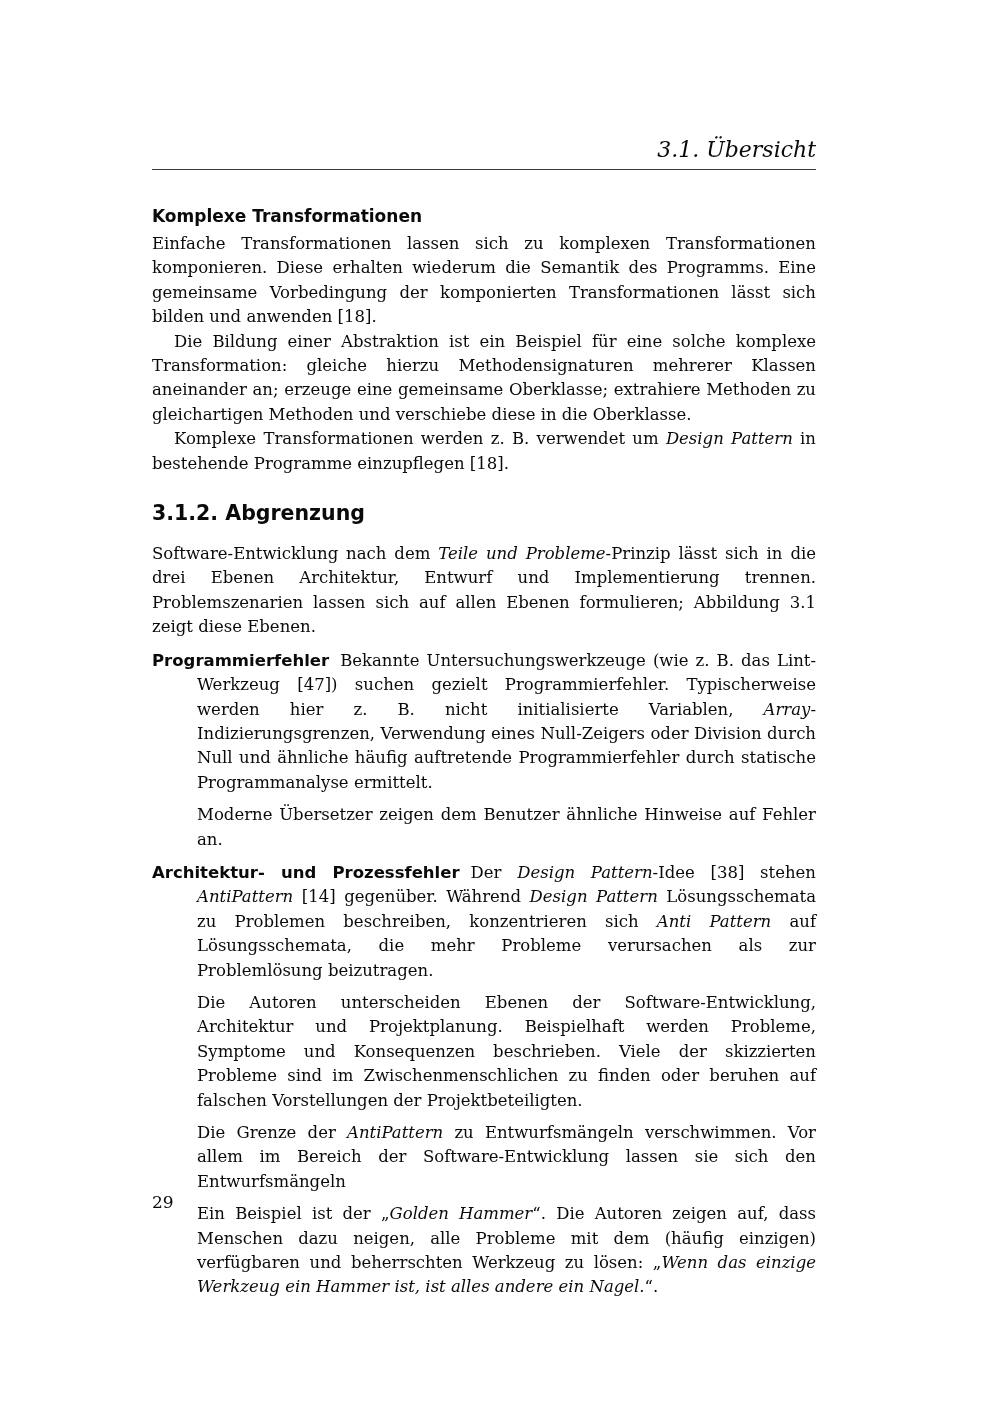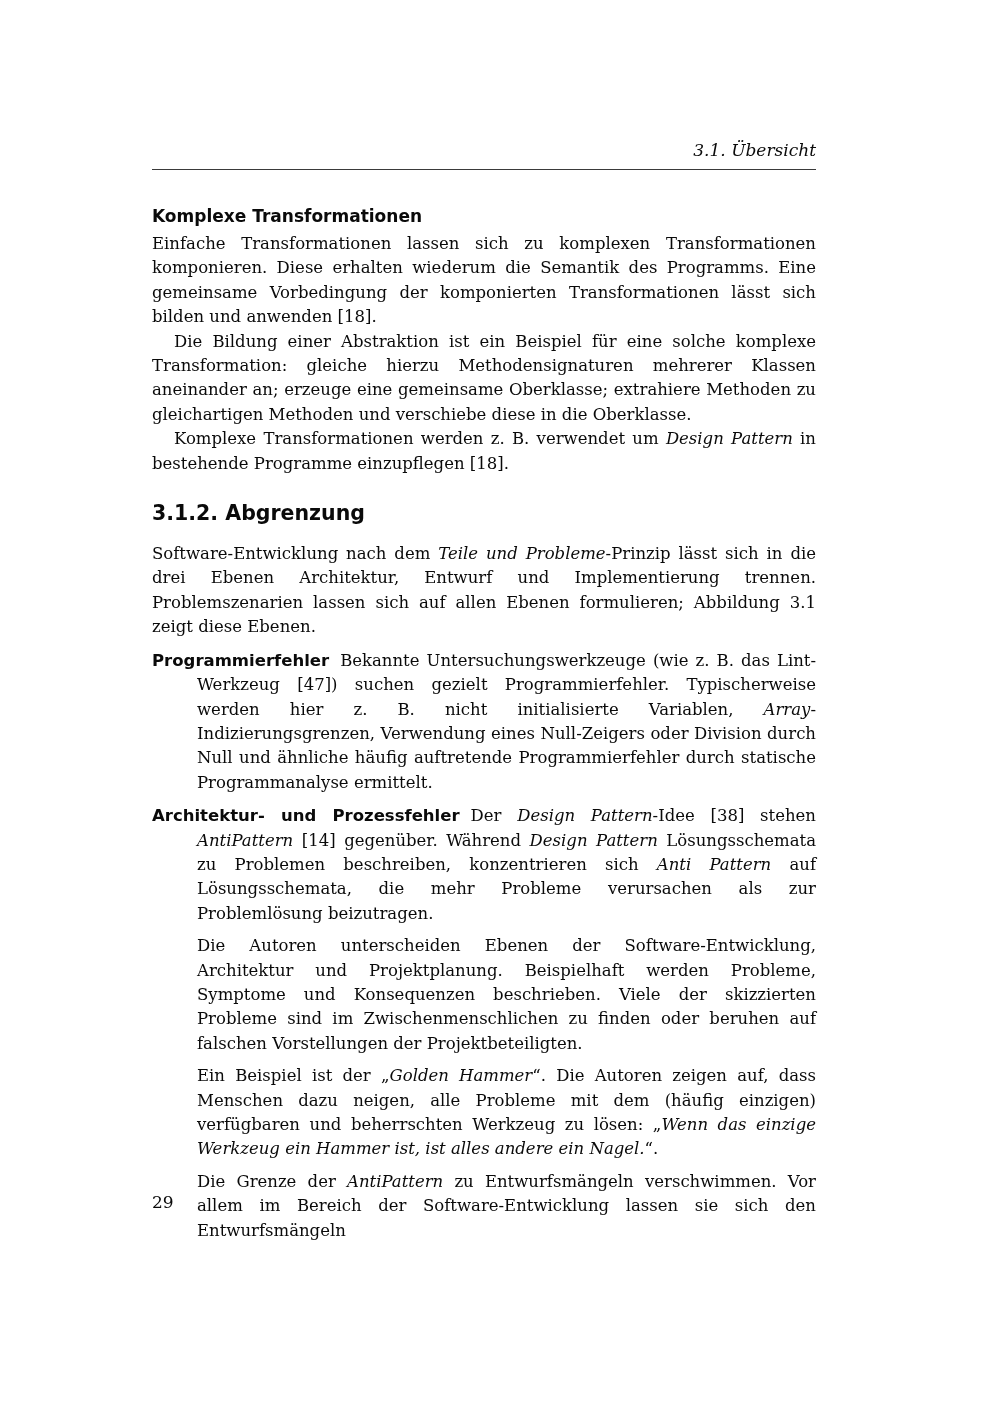--- a/index.html
+++ b/index.html
@@ -18,21 +18,21 @@
     position: absolute;
     left: 152px;
     top: 140px;
     width: 664px;
   }
 
   
   .rh-text {
     text-align: right;
     font-style: italic;
-    font-size: 17px;
+    font-size: 22px;
     line-height: 20px;
     padding-bottom: 9px;
   }
   .rh-rule {
     border: none;
     border-top: 1px solid #3a3a3a;
     height: 0;
     margin: 0;
   }
 
@@ -103,26 +103,27 @@
     <p class="body-par rich">Einfache Transformationen lassen sich zu komplexen Transformationen komponieren. Diese erhalten wiederum die Semantik des Programms. Eine gemeinsame Vorbedingung der komponierten Transformationen lässt sich bilden und anwenden [18].</p>
     <p class="body-par rich indent">Die Bildung einer Abstraktion ist ein Beispiel für eine solche komplexe Transformation: gleiche hierzu Methodensignaturen mehrerer Klassen aneinander an; erzeuge eine gemeinsame Oberklasse; extrahiere Methoden zu gleichartigen Methoden und verschiebe diese in die Oberklasse.</p>
     <p class="body-par rich indent">Komplexe Transformationen werden z. B. verwendet um <span class="it">Design Pattern</span> in bestehende Programme einzupflegen [18].</p>
 
     <h2 class="section-heading">3.1.2. Abgrenzung</h2>
 
     <p class="body-par rich">Software-Entwicklung nach dem <span class="it">Teile und Probleme</span>-Prinzip lässt sich in die drei Ebenen Architektur, Entwurf und Implementierung trennen. Problemszenarien lassen sich auf allen Ebenen formulieren; Abbildung 3.1 zeigt diese Ebenen.</p>
 
     <div class="desc-item">
       <p class="body-par rich desc-first"><span class="desc-label">Programmierfehler</span><span class="rich">Bekannte Untersuchungswerkzeuge (wie z. B. das Lint-Werkzeug [47]) suchen gezielt Programmierfehler. Typischerweise werden hier z. B. nicht initialisierte Variablen, <span class="it">Array</span>-Indizierungsgrenzen, Verwendung eines Null-Zeigers oder Division durch Null und ähnliche häufig auftretende Programmierfehler durch statische Programmanalyse ermittelt.</span></p>
+      <p class="body-par rich desc-follow">Moderne Übersetzer zeigen dem Benutzer ähnliche Hinweise auf Fehler an.</p>
     </div>
 
     <div class="desc-item">
       <p class="body-par rich desc-first"><span class="desc-label">Architektur- und Prozessfehler</span><span class="rich">Der <span class="it">Design Pattern</span>-Idee [38] stehen <span class="it">AntiPattern</span> [14] gegenüber. Während <span class="it">Design Pattern</span> Lösungsschemata zu Problemen beschreiben, konzentrieren sich <span class="it">Anti Pattern</span> auf Lösungsschemata, die mehr Probleme verursachen als zur Problemlösung beizutragen.</span></p>
       <p class="body-par rich desc-follow">Die Autoren unterscheiden Ebenen der Software-Entwicklung, Architektur und Projektplanung. Beispielhaft werden Probleme, Symptome und Konsequenzen beschrieben. Viele der skizzierten Probleme sind im Zwischenmenschlichen zu finden oder beruhen auf falschen Vorstellungen der Projektbeteiligten.</p>
+      <p class="body-par rich desc-follow">Die Grenze der <span class="it">AntiPattern</span> zu Entwurfsmängeln verschwimmen. Vor allem im Bereich der Software-Entwicklung lassen sie sich den Entwurfsmängeln</p>
       <p class="body-par rich desc-follow">Ein Beispiel ist der „<span class="it">Golden Hammer</span>“. Die Autoren zeigen auf, dass Menschen dazu neigen, alle Probleme mit dem (häufig einzigen) verfügbaren und beherrschten Werkzeug zu lösen: „<span class="it">Wenn das einzige Werkzeug ein Hammer ist, ist alles andere ein Nagel.</span>“.</p>
-      <p class="body-par rich desc-follow">Die Grenze der <span class="it">AntiPattern</span> zu Entwurfsmängeln verschwimmen. Vor allem im Bereich der Software-Entwicklung lassen sie sich den Entwurfsmängeln</p>
     </div>
 
   </div>
 
   <div class="page-number">29</div>
 
 </div>
 
 </body></html>

